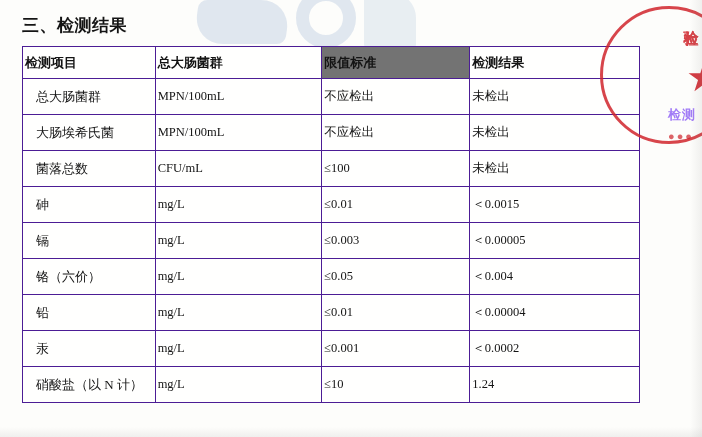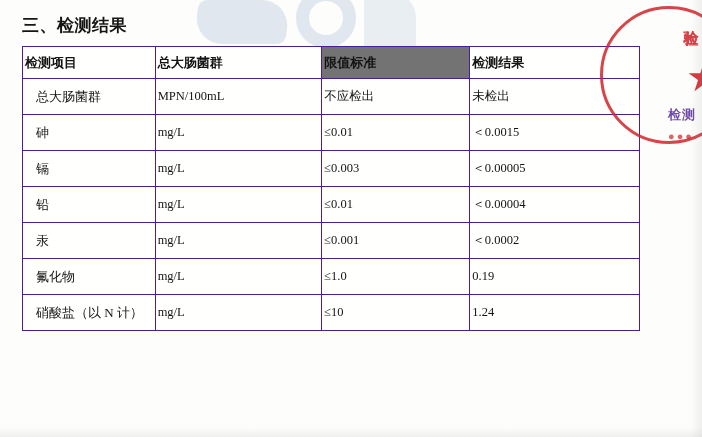--- a/index.html
+++ b/index.html
@@ -157,21 +157,21 @@
     letter-spacing: 1px;
     writing-mode: vertical-rl;
     opacity: .85;
     font-family: "Liberation Sans", "DejaVu Sans", sans-serif;
   }
   .stamp-text-bottom {
     position: absolute;
     right: 6px;
     top: 100px;
     font-size: 13px;
-    color: #4c1d95;
+    color: #8b5cf6;
     font-weight: bold;
     letter-spacing: 1px;
     opacity: .8;
     font-family: Liberation Serif, serif;
   }
   .stamp-dots {
     position: absolute;
     right: 8px;
     top: 124px;
     font-size: 11px;
@@ -228,48 +228,60 @@
         </tr>
       </thead>
       <tbody>
         <tr>
           <td class="col-item">总大肠菌群</td>
           <td class="col-unit">MPN/100mL</td>
           <td class="col-limit">不应检出</td>
           <td class="col-result">未检出</td>
         </tr>
         <tr>
+          <td class="col-item">大肠埃希氏菌</td>
+          <td class="col-unit">MPN/100mL</td>
+          <td class="col-limit">不应检出</td>
+          <td class="col-result">未检出</td>
+        </tr>
+        <tr>
+          <td class="col-item">菌落总数</td>
+          <td class="col-unit">CFU/mL</td>
+          <td class="col-limit">≤100</td>
+          <td class="col-result">未检出</td>
+        </tr>
+        <tr>
           <td class="col-item">砷</td>
           <td class="col-unit">mg/L</td>
           <td class="col-limit">≤0.01</td>
           <td class="col-result">＜0.0015</td>
         </tr>
         <tr>
           <td class="col-item">镉</td>
           <td class="col-unit">mg/L</td>
           <td class="col-limit">≤0.003</td>
           <td class="col-result">＜0.00005</td>
         </tr>
         <tr>
+          <td class="col-item">铬（六价）</td>
+          <td class="col-unit">mg/L</td>
+          <td class="col-limit">≤0.05</td>
+          <td class="col-result">＜0.004</td>
+        </tr>
+        <tr>
           <td class="col-item">铅</td>
           <td class="col-unit">mg/L</td>
           <td class="col-limit">≤0.01</td>
           <td class="col-result">＜0.00004</td>
         </tr>
         <tr>
           <td class="col-item">汞</td>
           <td class="col-unit">mg/L</td>
           <td class="col-limit">≤0.001</td>
           <td class="col-result">＜0.0002</td>
-        </tr>
-        <tr>
-          <td class="col-item">氟化物</td>
-          <td class="col-unit">mg/L</td>
-          <td class="col-limit">≤1.0</td>
-          <td class="col-result">0.19</td>
         </tr>
         <tr>
           <td class="col-item">硝酸盐（以 N 计）</td>
           <td class="col-unit">mg/L</td>
           <td class="col-limit">≤10</td>
           <td class="col-result">1.24</td>
         </tr>
       </tbody>
     </table>
   </div>

